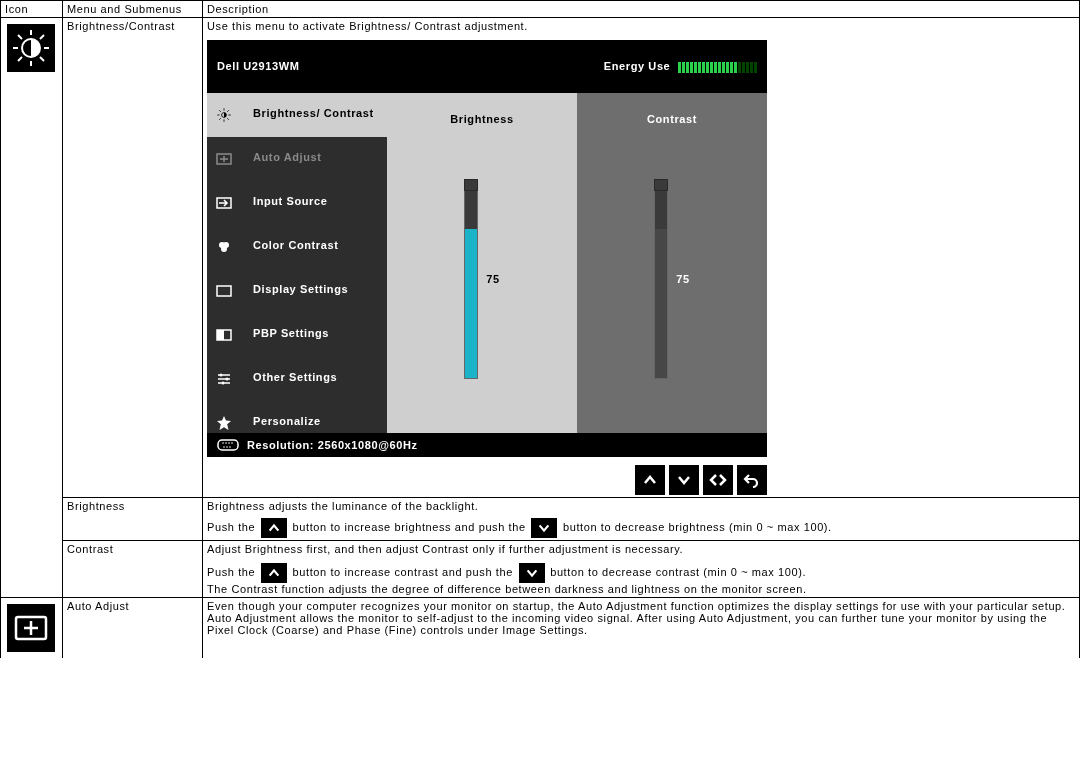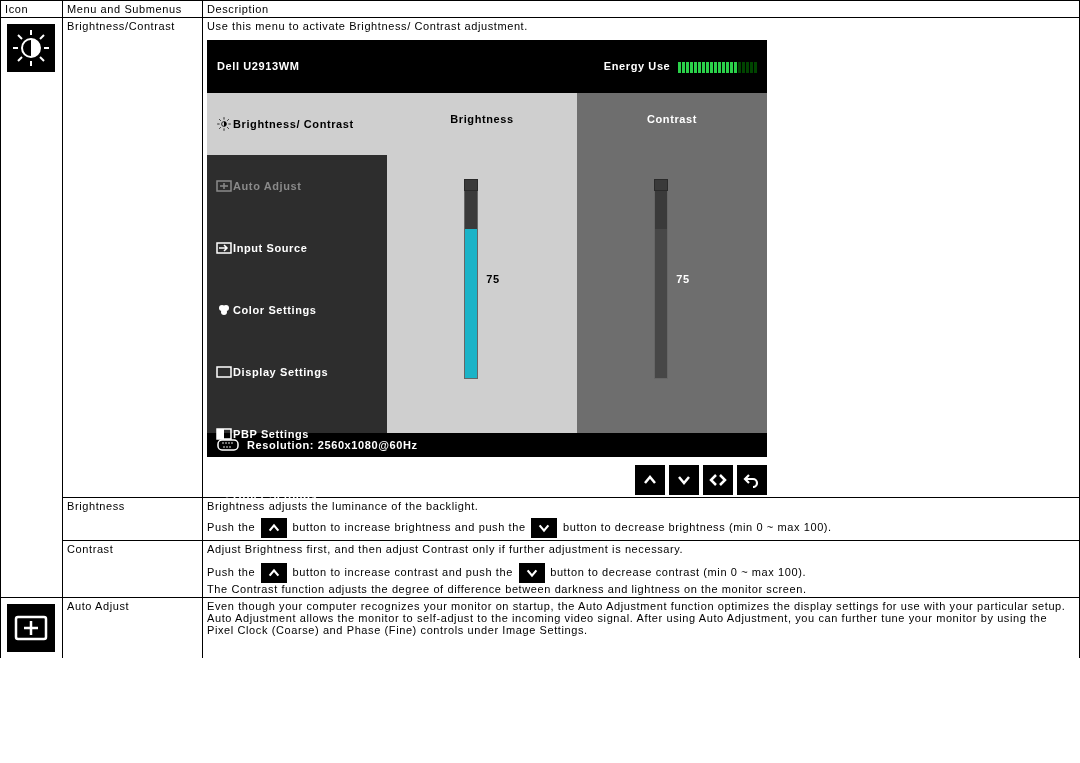--- a/index.html
+++ b/index.html
@@ -66,23 +66,23 @@
   }
   .osd-menu {
     width: 180px;
     background: #2d2d2d;
     color: #fff;
     font-weight: bold;
     font-size: 11px;
   }
   .osd-item {
     display: flex;
-    align-items: center;
-    padding: 23px 8px;
-    gap: 0;
+    align-items: flex-start;
+    padding: 14px 8px;
+    gap: 20px;
   }
   .osd-item.active { background: #cfcfcf; color: #000; }
   .osd-item.dim { color: #8a8a8a; }
   .osd-item .mi { width: 18px; display:flex; align-items:center; justify-content:center; }
   .panel {
     flex: 1;
     display: flex;
     flex-direction: column;
     align-items: center;
   }
@@ -256,21 +256,21 @@
               <span>Input Source</span>
             </div>
             <div class="osd-item">
               <span class="mi">
                 <svg width="16" height="16" viewBox="0 0 16 16">
                       <circle cx="6" cy="6" r="3" fill="#fff"></circle>
                       <circle cx="10" cy="6" r="3" fill="#fff"></circle>
                       <circle cx="8" cy="10" r="3" fill="#fff"></circle>
                     </svg>
               </span>
-              <span>Color Settings</span>
+              <span>Color Contrast</span>
             </div>
             <div class="osd-item">
               <span class="mi">
                 <svg width="16" height="16" viewBox="0 0 16 16">
                       <rect x="1" y="3" width="14" height="10" fill="none" stroke="#fff" stroke-width="1.5"></rect>
                     </svg>
               </span>
               <span>Display Settings</span>
             </div>
             <div class="osd-item">

